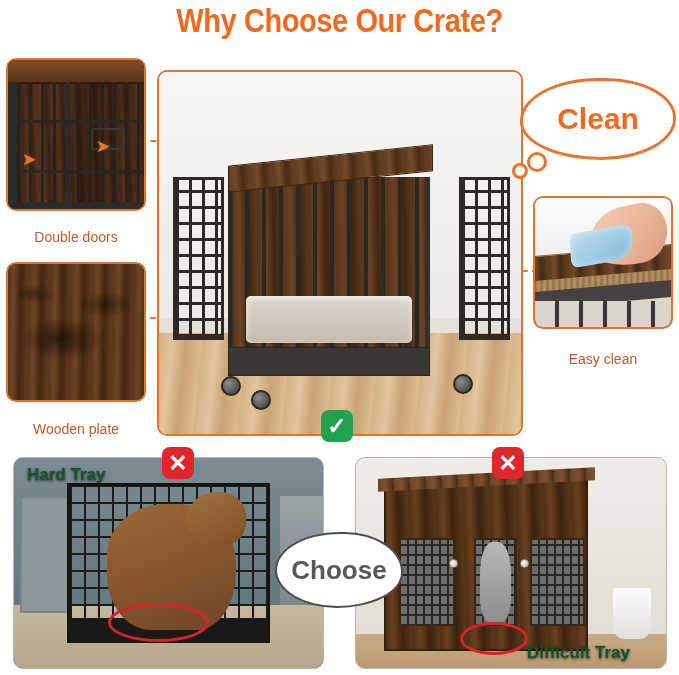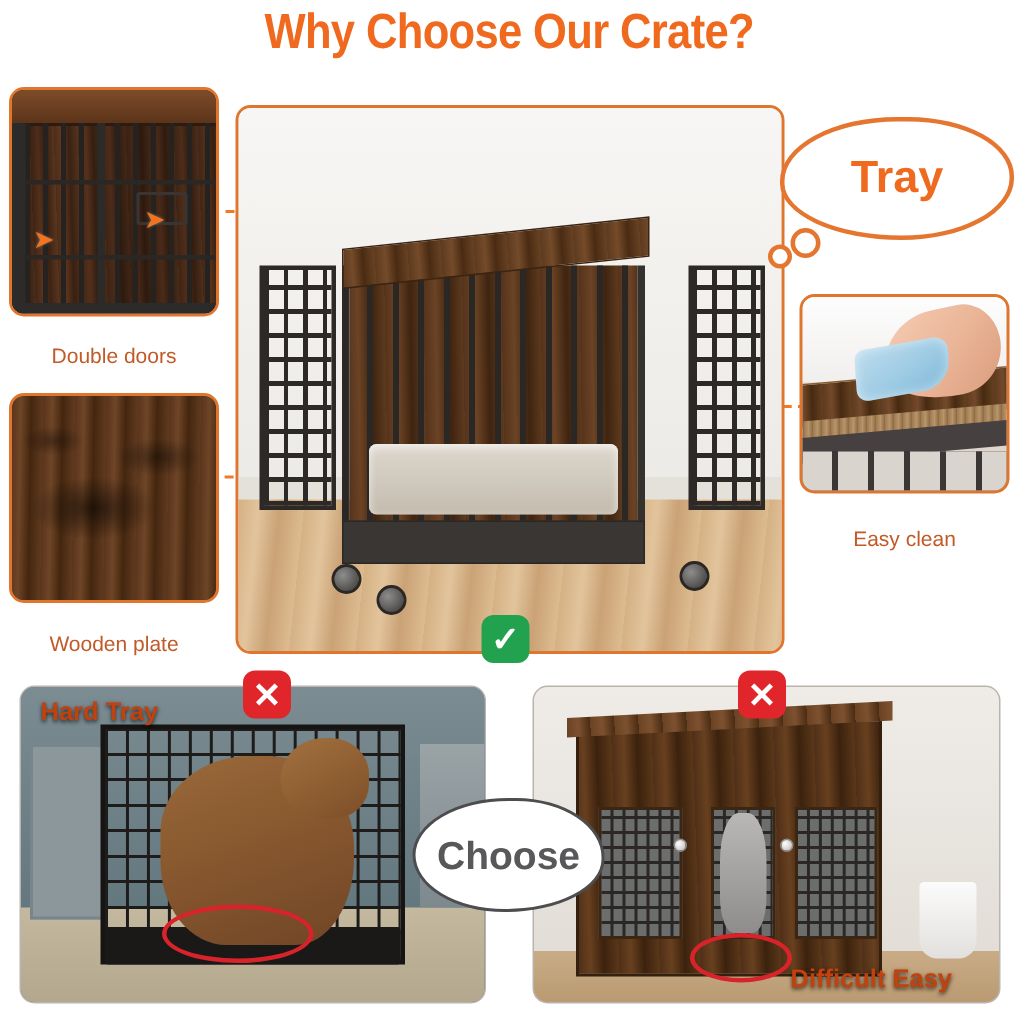--- a/index.html
+++ b/index.html
@@ -259,21 +259,21 @@
     position: absolute;
     box-sizing: border-box;
     border: 1px solid #b9b4ae;
     border-radius: 10px;
     overflow: hidden;
   }
   #panel-hard-tray { left: 13px; top: 457px; width: 311px; height: 212px; background: #6d7b80; }
   #panel-difficult-clean { left: 355px; top: 457px; width: 312px; height: 212px; background: #cfc7bd; }
   .cmp-caption {
     position: absolute;
-    color: #c2410c;
+    color: #14532d;
     font-size: 17px;
     font-weight: bold;
     text-shadow: 0 1px 3px rgba(0,0,0,.75);
     z-index: 25;
     white-space: nowrap;
   }
   #caption-hard-tray { left: 27px; top: 465px; }
   #caption-difficult-clean { left: 527px; top: 643px; }
 
   
@@ -415,21 +415,21 @@
   <div class="crate-top"></div>
   <div class="crate-cushion"></div>
   <div class="crate-base"></div>
 
   <div class="caster" style="left:62px; top:304px;"></div>
   <div class="caster" style="left:92px; top:318px;"></div>
   <div class="caster" style="left:294px; top:302px;"></div>
 </div>
 
 <div class="bubble" id="bubble-ours">
-  <span>Tray</span>
+  <span>Clean</span>
 </div>
 <div class="bubble-dot" style="left:527px; top:152px; width:14px; height:14px;"></div>
 <div class="bubble-dot" style="left:512px; top:163px; width:10px; height:10px;"></div>
 
 <div class="badge" id="badge-check">
   <span>✓</span>
 </div>
 
 <div class="cmp-panel" id="panel-hard-tray">
   <div class="bl-wall"></div>
@@ -454,21 +454,21 @@
   <div class="br-cab-top"></div>
   <div class="br-door" id="br-door-left"></div>
   <div class="br-door" id="br-door-mid"></div>
   <div class="br-door" id="br-door-right"></div>
   <div class="br-dog"></div>
   <div class="br-knob" style="left:30%; top:48%;"></div>
   <div class="br-knob" style="left:53%; top:48%;"></div>
   <div class="br-plant-leaves"></div>
   <div class="br-plant-pot"></div>
 </div>
-<div class="cmp-caption" id="caption-difficult-clean">Difficult Easy</div>
+<div class="cmp-caption" id="caption-difficult-clean">Difficult Tray</div>
 <div class="red-ellipse" id="ellipse-right"></div>
 <div class="badge" id="badge-x-right">
   <span>✕</span>
 </div>
 
 <div class="bubble" id="bubble-others">
   <span>Choose</span>
 </div>
 
 </body></html>

